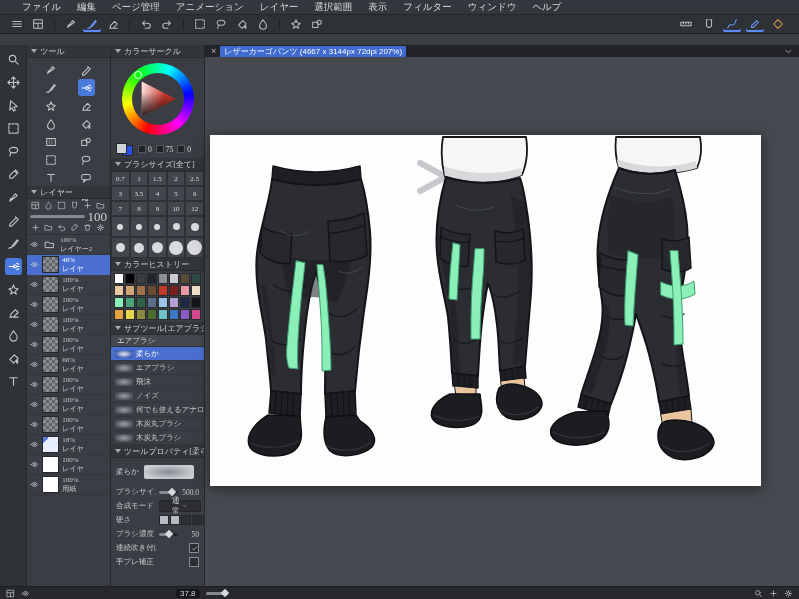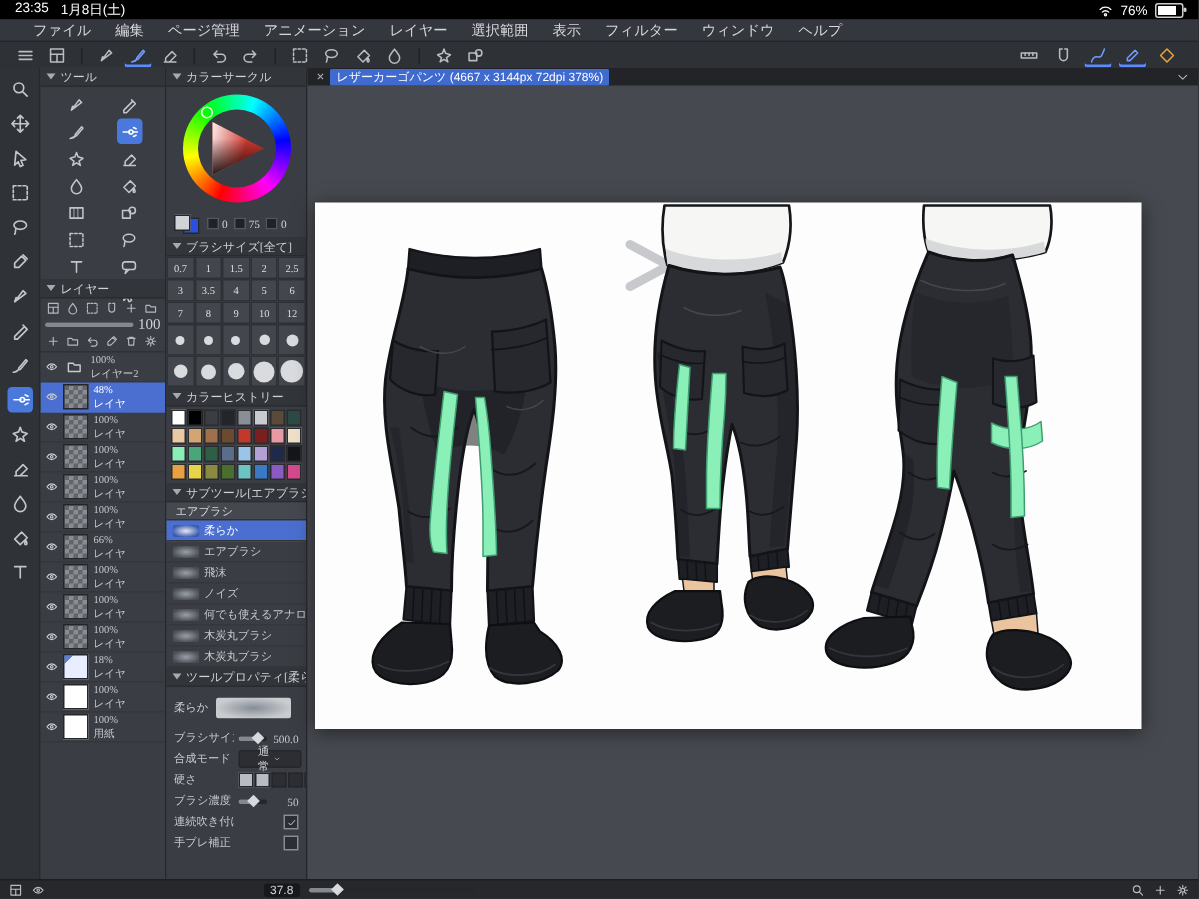--- a/index.html
+++ b/index.html
@@ -38,21 +38,21 @@
   .phead{height:12px;background:#32353a;display:flex;align-items:center;padding:0 4px;
          font-size:8px;color:#cfd2d6;border-bottom:1px solid #2a2c30;flex-shrink:0;white-space:nowrap;overflow:hidden;}
   .hchev{width:0;height:0;border-left:3px solid transparent;border-right:3px solid transparent;
          border-top:4px solid #a7abb1;margin-right:3px;flex-shrink:0;}
   
   .toolgrid{display:grid;grid-template-columns:repeat(2,1fr);justify-items:center;align-content:start;
             gap:1px 0;padding:3px 6px;color:#c2c5ca;height:122px;flex-shrink:0;}
   
   .lcontrols{padding:1px 3px;border-bottom:1px solid #2e3135;flex-shrink:0;}
   .lrowicons{display:flex;gap:4px;align-items:center;height:11px;color:#b5b8bd;padding:0 1px;}
-  .oprow{display:flex;align-items:center;gap:3px;height:11px;font-size:10px;}
+  .oprow{display:flex;align-items:center;gap:3px;height:11px;font-size:13px;}
   .slider{flex:1;height:3px;background:#24262a;border-radius:2px;position:relative;}
   .slider .fill{position:absolute;left:0;top:0;bottom:0;background:#84898f;border-radius:2px;}
   .slider .knob{position:absolute;top:50%;width:6px;height:6px;background:#d6dade;
                 transform:translate(-50%,-50%) rotate(45deg);}
   .llist{flex:1;overflow:hidden;}
   .lrow{height:19px;display:flex;align-items:center;gap:3px;padding:0 2px;
         border-bottom:1px solid #34373c;font-size:7px;color:#c6c9cd;}
   .lrow.selected{background:#4a6fd0;color:#fff;border-bottom-color:#4a6fd0;}
   .leye{width:10px;display:flex;justify-content:center;color:#c9ccd1;flex-shrink:0;}
   .thumb{width:15px;height:15px;border:1px solid #24262a;flex-shrink:0;
@@ -139,38 +139,20 @@
            height:9px;display:flex;align-items:center;}
   .bslider{max-width:110px;height:3px;}
   .bb-right{margin-left:auto;display:flex;gap:6px;align-items:center;}
   svg.ic{display:block;}
 </style>
 </head>
 <body>
 
 <div class="app">
 
-  <div class="status">
-    <div class="s-left">
-      <span>23:35</span>
-      <span>1月8日(土)</span>
-    </div>
-    <div class="s-right">
-      <span id="wifiic">
-          <svg class="ic" viewBox="0 0 14 14" width="10" height="10" fill="none" stroke="currentColor" stroke-width="1.2" stroke-linecap="round" stroke-linejoin="round">
-            <path d="M2 6a7 7 0 0 1 10 0M4 8.5a4.2 4.2 0 0 1 6 0"></path>
-            <circle cx="7" cy="11" r="1"></circle>
-          </svg>
-        </span>
-      <span>76%</span>
-      <span class="batt">
-          <i></i>
-        </span>
-    </div>
-  </div>
 
   <div class="menubar">
       <div class="mitem">ファイル</div>
       <div class="mitem">編集</div>
       <div class="mitem">ページ管理</div>
       <div class="mitem">アニメーション</div>
       <div class="mitem">レイヤー</div>
       <div class="mitem">選択範囲</div>
       <div class="mitem">表示</div>
       <div class="mitem">フィルター</div>
@@ -926,21 +908,21 @@
             <span class="plabel">手ブレ補正</span>
             <span class="cbox"></span>
           </div>
         </div>
     </div>
   </div>
 
   <div class="canvaszone">
     <div class="doctabs">
       <span class="tclose">×</span>
-      <span class="tlabel">レザーカーゴパンツ (4667 x 3144px 72dpi 378%)</span>
+      <span class="tlabel">レザーカーゴパンツ (4667 x 3144px 72dpi 207%)</span>
       <span class="tchev" id="tchev">
           <svg class="ic" viewBox="0 0 14 14" width="9" height="9" fill="none" stroke="currentColor" stroke-width="1.2" stroke-linecap="round" stroke-linejoin="round">
             <path d="M3 5l4 4 4-4"></path>
           </svg>
         </span>
     </div>
 
     <div class="canvas">
       <svg viewBox="0 0 551 351" stroke-linejoin="round" stroke-linecap="round">
 

